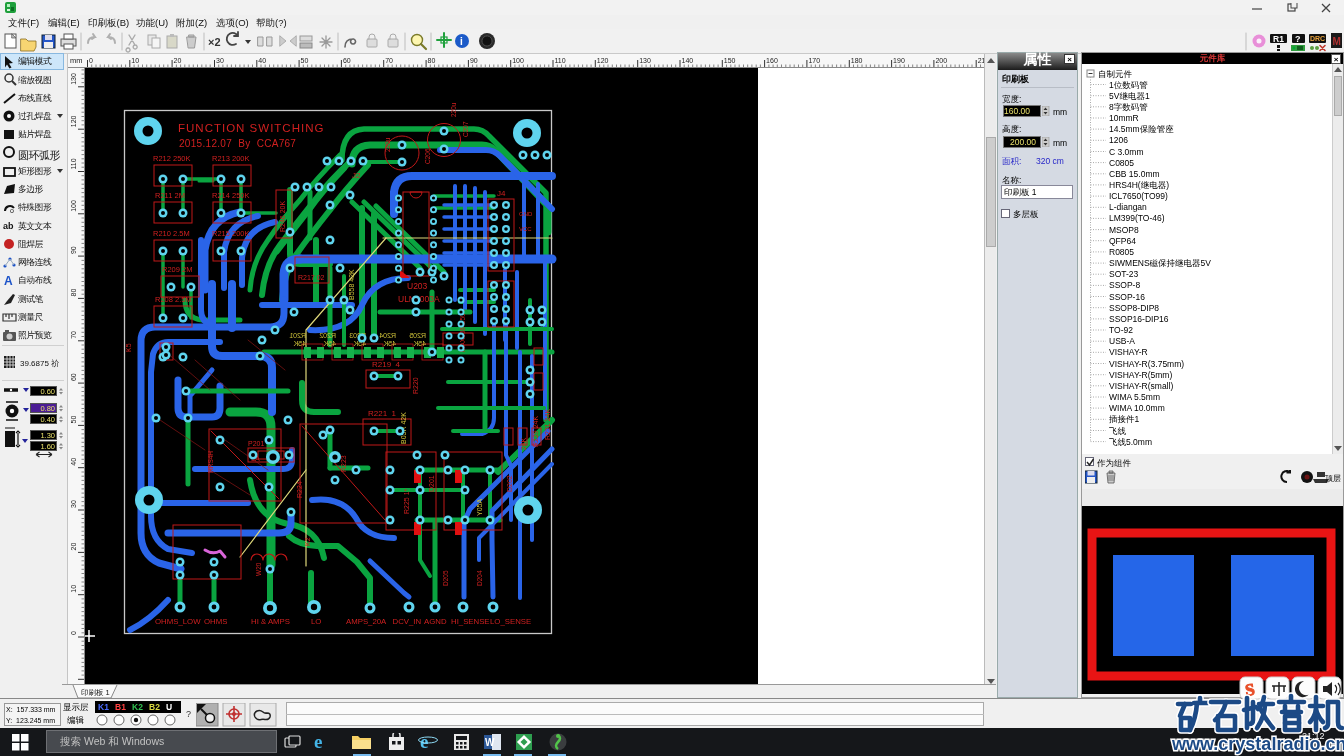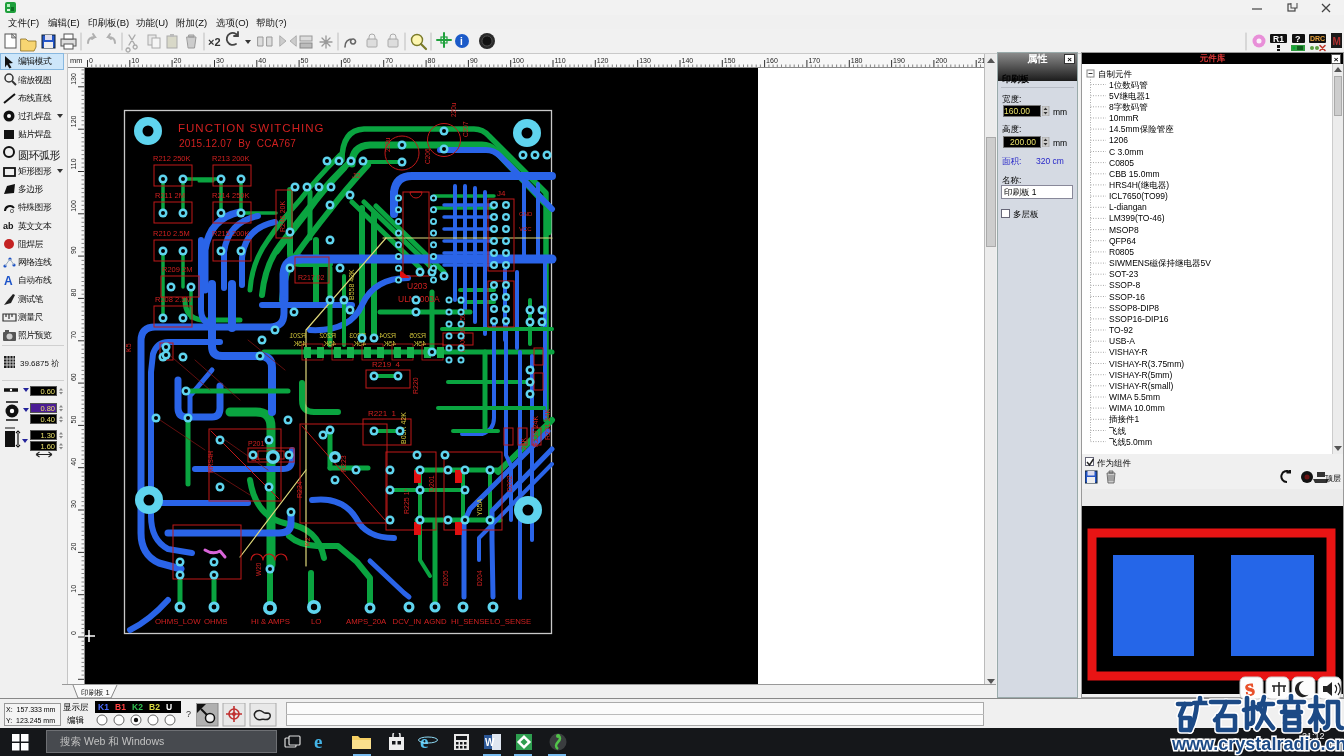--- a/index.html
+++ b/index.html
@@ -664,21 +664,21 @@
       <path d="M5,8 l4,-5 h-8 z" fill="#555"></path>
     </svg>
 </div>
 <div class="ab" style="left:62px;top:684px;width:934px;height:14px;background:#f0f0f0;border-top:1px solid #999">
 <svg class="ab" style="left:8px;top:0" width="60" height="14">
       <path d="M3,0 L8,13 L41,13 L47,0" fill="#fafafa" stroke="#888" stroke-width="1"></path>
       <text x="11" y="10" font-size="7.5" fill="#111" font-family="Liberation Sans">印刷板 1</text>
     </svg>
 </div>
 <div class="ab" style="left:997px;top:52px;width:81px;height:646px;background:#d5dae3;border:1px solid #9aa">
-    <div class="ab" style="left:0;top:0;width:79px;height:28px;background:linear-gradient(#8a8a8a,#1c1c1c);color:#fff;font-size:10px;font-weight:bold;text-align:center;line-height:12px">属性</div>
+    <div class="ab" style="left:0;top:0;width:79px;height:17px;background:linear-gradient(#8a8a8a,#1c1c1c);color:#fff;font-size:14px;font-weight:bold;text-align:center;line-height:12px">属性</div>
     <div class="ab" style="left:66px;top:1px;width:11px;height:10px;background:#fff;border:1px solid #333;color:#000;font-size:8px;font-weight:bold;text-align:center;line-height:9px">×</div>
     <div class="ab" style="left:4px;top:20px;font-size:9px;font-weight:bold;color:#000">印刷板</div>
     <div class="ab" style="left:3px;top:34px;width:73px;border-top:1px solid #b8bdc6"></div>
     <div class="ab" style="left:4px;top:41px;font-size:8.5px;color:#000">宽度:</div>
     <div class="ab" style="left:5px;top:52px;width:38px;height:12px;background:#000;border:1px solid #777;color:#e8e06a;font-size:8.5px;text-align:left;line-height:11px;padding-right:16px">160.00</div>
     <svg class="ab" style="left:44px;top:53px" width="8" height="10">
       <rect width="7" height="10" fill="#ccc" stroke="#888" stroke-width=".5"></rect>
       <path d="M1.5,4 l2,-2.5 2,2.5 z M1.5,6 l2,2.5 2,-2.5 z" fill="#333"></path>
     </svg>
     <div class="ab" style="left:55px;top:54px;font-size:8.5px;color:#000">mm</div>

